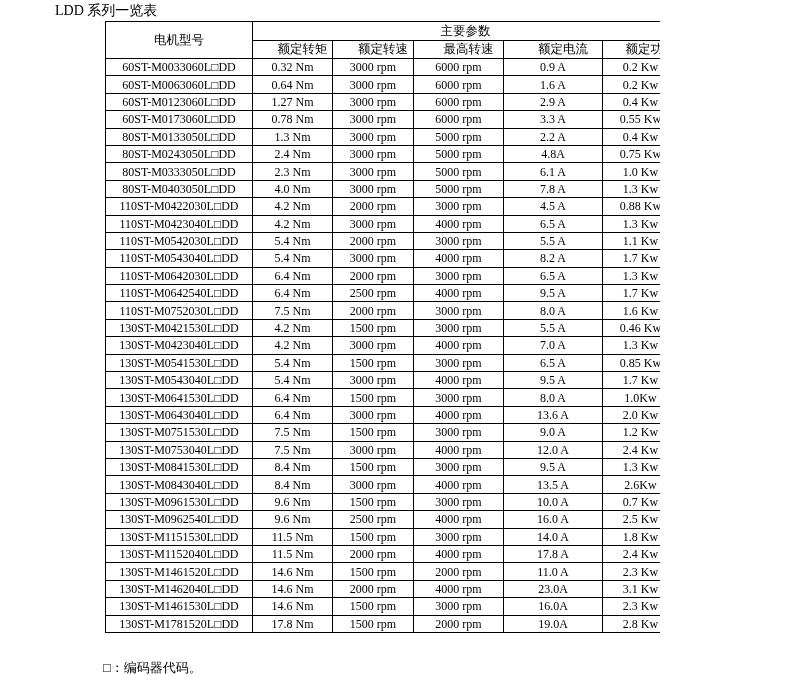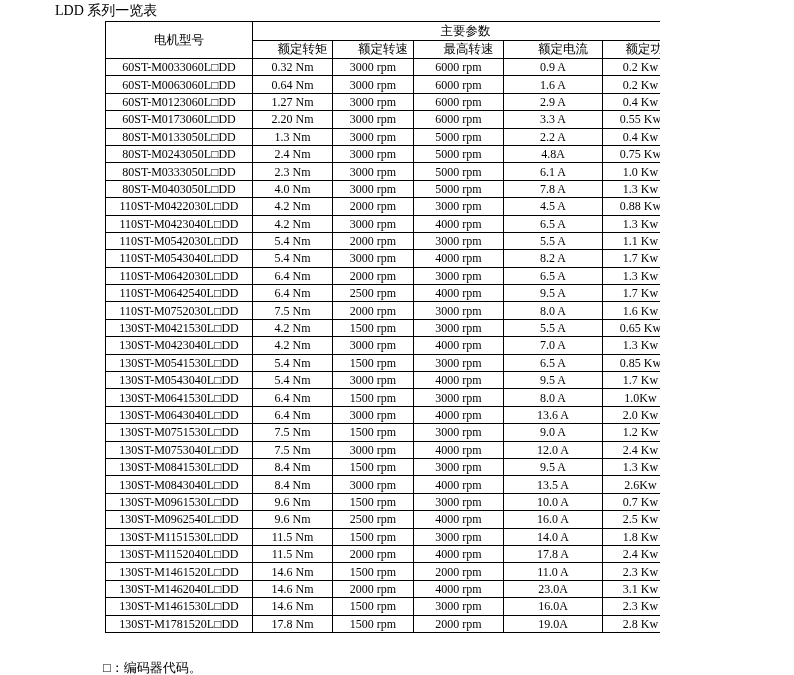--- a/index.html
+++ b/index.html
@@ -90,21 +90,21 @@
         <tr class="data-row">
       <td>60ST-M0123060L□DD</td>
       <td>1.27 Nm</td>
       <td>3000 rpm</td>
       <td>6000 rpm</td>
       <td>2.9 A</td>
       <td>0.4 Kw</td>
     </tr>
         <tr class="data-row">
       <td>60ST-M0173060L□DD</td>
-      <td>2.20 Nm</td>
+      <td>0.78 Nm</td>
       <td>3000 rpm</td>
       <td>6000 rpm</td>
       <td>3.3 A</td>
       <td>0.55 Kw</td>
     </tr>
         <tr class="data-row">
       <td>80ST-M0133050L□DD</td>
       <td>1.3 Nm</td>
       <td>3000 rpm</td>
       <td>5000 rpm</td>
@@ -190,21 +190,21 @@
       <td>3000 rpm</td>
       <td>8.0 A</td>
       <td>1.6 Kw</td>
     </tr>
         <tr class="data-row">
       <td>130ST-M0421530L□DD</td>
       <td>4.2 Nm</td>
       <td>1500 rpm</td>
       <td>3000 rpm</td>
       <td>5.5 A</td>
-      <td>0.65 Kw</td>
+      <td>0.46 Kw</td>
     </tr>
         <tr class="data-row">
       <td>130ST-M0423040L□DD</td>
       <td>4.2 Nm</td>
       <td>3000 rpm</td>
       <td>4000 rpm</td>
       <td>7.0 A</td>
       <td>1.3 Kw</td>
     </tr>
         <tr class="data-row">

